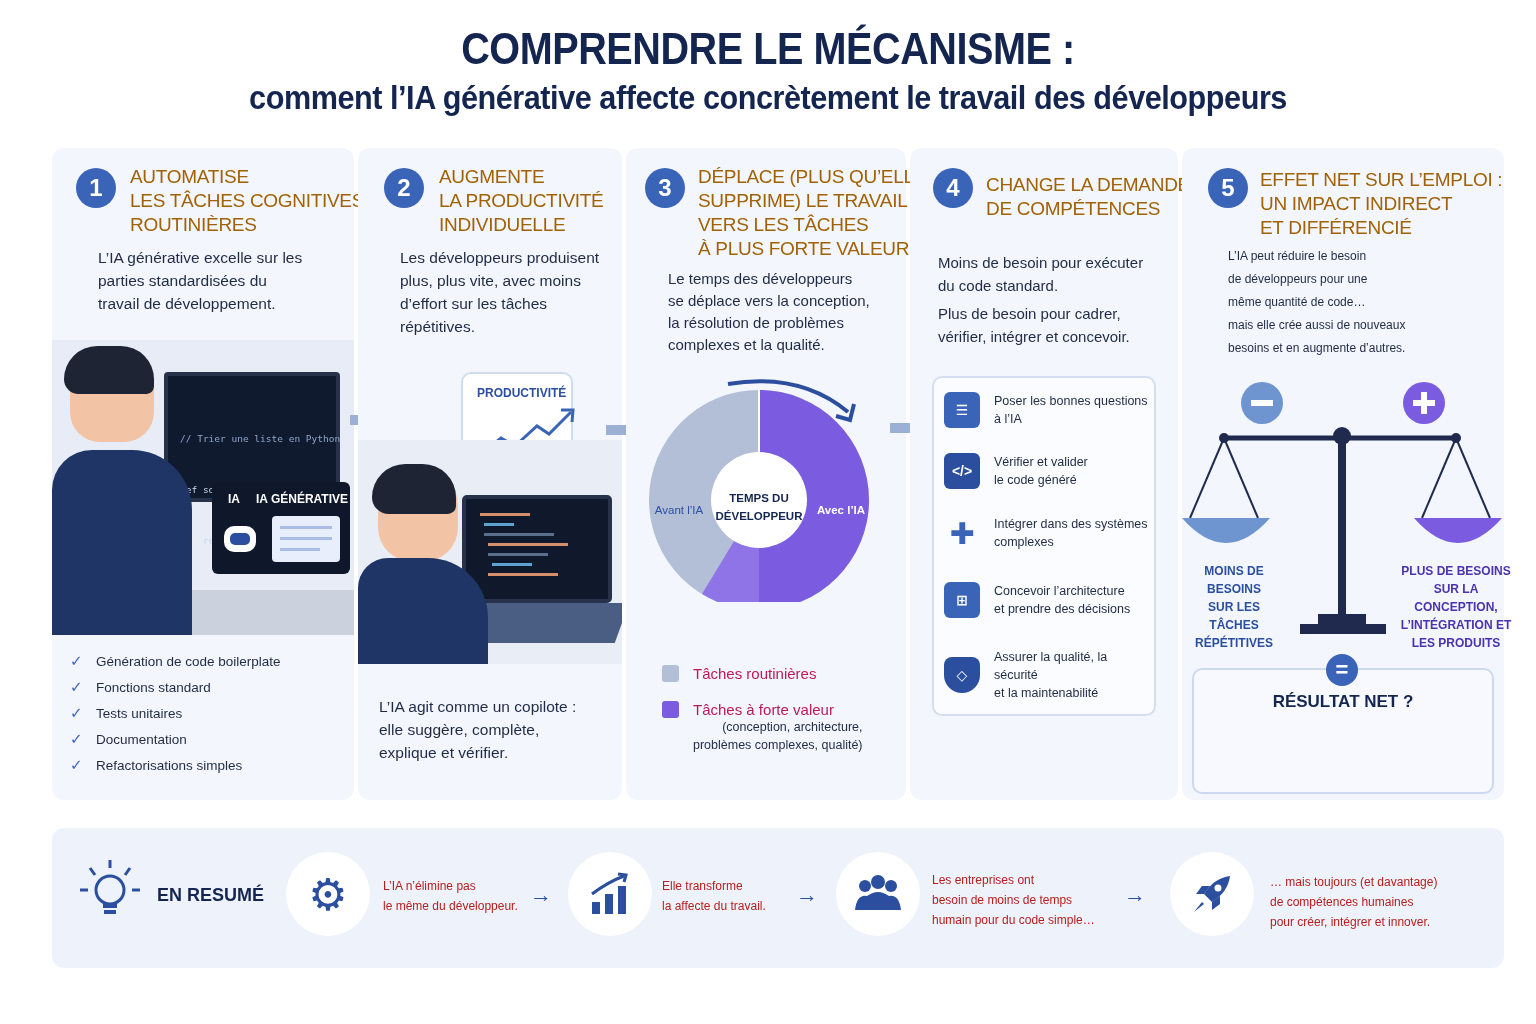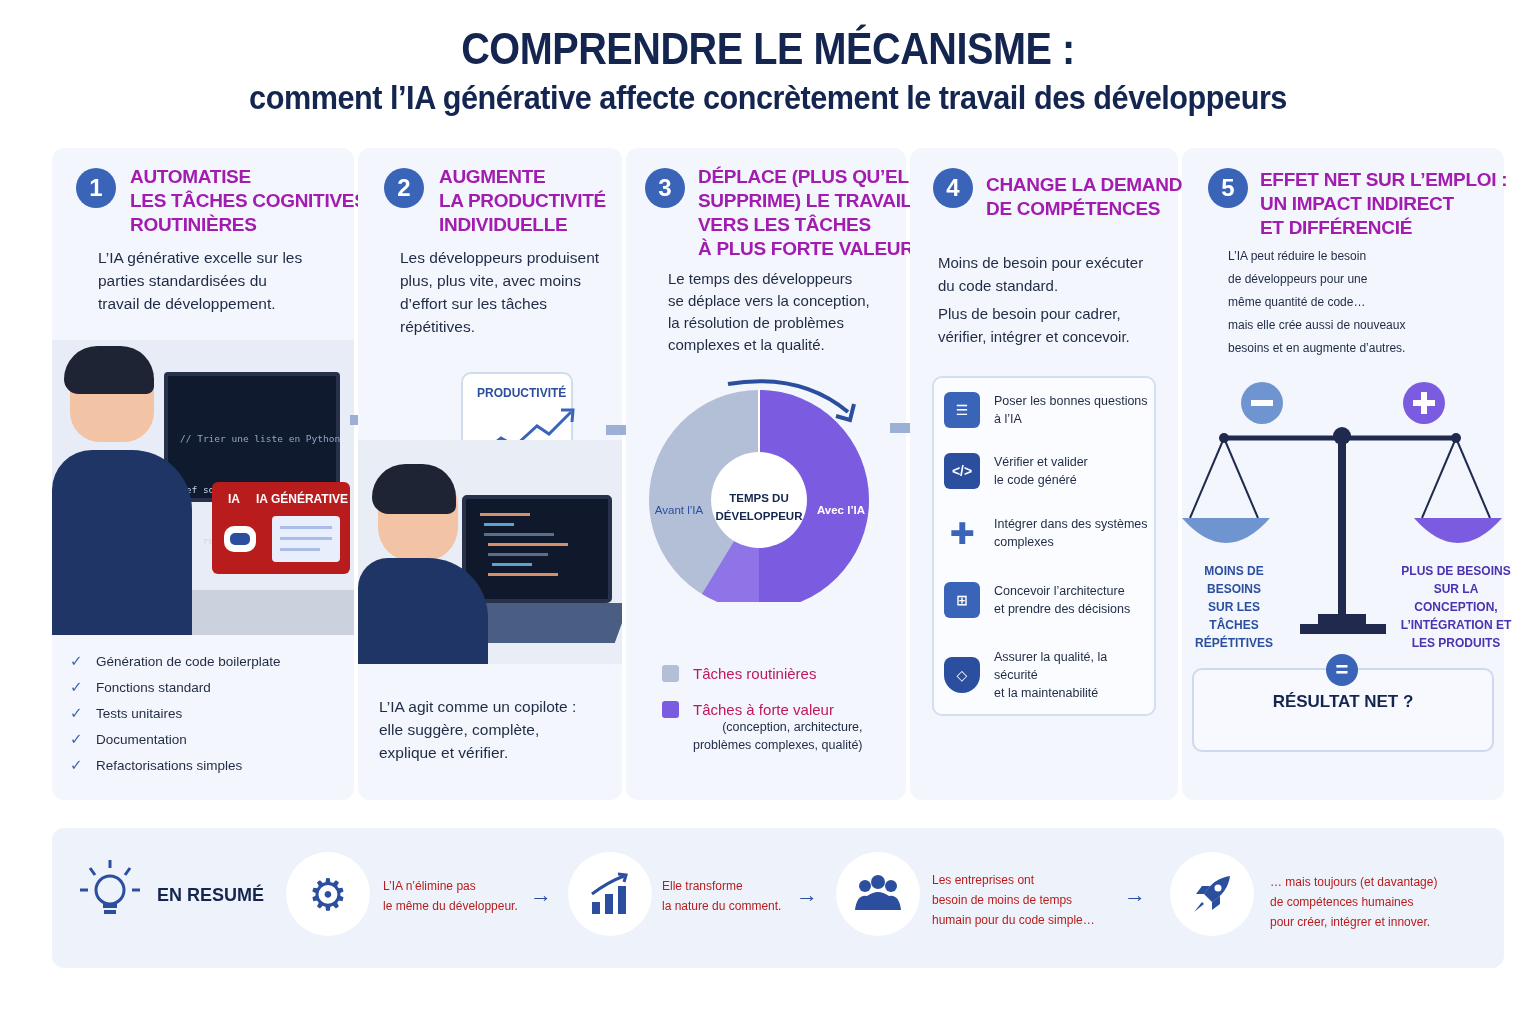--- a/index.html
+++ b/index.html
@@ -28,22 +28,22 @@
   .p2 { left: 358px; width: 264px; }
   .p3 { left: 626px; width: 280px; }
   .p4 { left: 910px; width: 268px; }
   .p5 { left: 1182px; width: 322px; }
   .badge {
     position: absolute; width: 40px; height: 40px; border-radius: 50%;
     background: #3a64b8; color: #fff; font-weight: 700; font-size: 24px;
     display: flex; align-items: center; justify-content: center;
   }
   .ptitle {
-    position: absolute; font-weight: 700; font-size: 19px; line-height: 24px;
-    color: #a21caf; text-transform: uppercase; letter-spacing: -0.3px;
+    position: absolute; font-weight: 400; font-size: 19px; line-height: 24px;
+    color: #a16207; text-transform: uppercase; letter-spacing: -0.3px;
   }
   .ptext {
     position: absolute; font-size: 15.5px; line-height: 23px; color: #1f2a44;
   }
   .arrow-r {
     position: absolute; width: 38px; height: 30px;
   }
   .checklist { position: absolute; left: 70px; top: 648px; list-style: none; }
   .checklist li { font-size: 13.5px; height: 26px; display: flex; align-items: center; gap: 12px; color: #1f2a44; }
   .check { color: #3a64b8; font-weight: 700; font-size: 15px; width: 14px; }
@@ -56,21 +56,21 @@
   .skill-ico { width: 36px; height: 36px; border-radius: 6px; background: #3a64b8; color: #fff;
     display:flex; align-items:center; justify-content:center; font-size: 14px; font-weight: 700; }
   .skill-text { font-size: 12.5px; line-height: 18px; color: #1f2a44; width: 160px; }
 
   .legend { position: absolute; left: 662px; }
   .legend .sw { display:inline-block; width: 17px; height: 17px; border-radius: 3px; vertical-align: middle; margin-right: 14px; }
   .legend .lt { font-size: 15px; vertical-align: middle; color:#be185d; }
   .legend .ls { font-size: 12.5px; line-height: 18px; color: #1f2a44; margin-left: 31px; text-align: right; }
 
   .result-box {
-    position: absolute; left: 1192px; top: 668px; width: 302px; height: 84px;
+    position: absolute; left: 1192px; top: 668px; width: 302px; height: 126px;
     border: 2px solid #cdd9ee; border-radius: 10px; background: #f7f9fe; text-align: center;
   }
   .summary {
     position: absolute; left: 52px; top: 828px; width: 1452px; height: 140px;
     background: #eef3fb; border-radius: 12px;
   }
   .sum-circle {
     position: absolute; top: 24px; width: 84px; height: 84px; border-radius: 50%;
     background: #ffffff; display:flex; align-items:center; justify-content:center;
   }
@@ -99,21 +99,21 @@
 <div style="position:absolute;left:52px;top:340px;width:302px;height:295px;background:#e7ecf6;overflow:hidden;">
   <div style="position:absolute;left:0;top:250px;width:302px;height:45px;background:#cbd2de;"></div>
   <div style="position:absolute;left:112px;top:32px;width:176px;height:130px;background:#0f1a2e;border:4px solid #27324a;border-radius:4px;">
     <div style="position:absolute;left:12px;top:20px;font-family:'DejaVu Sans Mono',monospace;font-size:9.5px;line-height:17px;color:#c9d6ea;white-space:pre;">
       <div style="color:#8fa5c9">// Trier une liste en Python</div>
       <div>def sort_list(items):</div>
       <div>    return sorted(items)</div>
     </div>
   </div>
   <div style="position:absolute;left:160px;top:162px;width:80px;height:50px;background:#b8c1d2;"></div>
-  <div style="position:absolute;left:160px;top:142px;width:138px;height:92px;background:#b91c1c;border-radius:6px;">
+  <div style="position:absolute;left:160px;top:142px;width:138px;height:92px;background:#0f172a;border-radius:6px;">
     <div style="position:absolute;left:16px;top:10px;color:#fff;font-weight:700;font-size:12px;">IA</div>
     <div style="position:absolute;left:44px;top:10px;color:#fff;font-weight:700;font-size:12px;">IA GÉNÉRATIVE</div>
     <div style="position:absolute;left:12px;top:44px;width:32px;height:26px;background:#fff;border-radius:10px;">
       <div style="position:absolute;left:6px;top:7px;width:20px;height:12px;background:#2b4f9e;border-radius:5px;"></div>
     </div>
     <div style="position:absolute;left:60px;top:34px;width:68px;height:46px;background:#e8eefb;border-radius:4px;">
       <div style="margin:10px 8px 0;height:3px;background:#a9bde6"></div>
       <div style="margin:8px 8px 0;height:3px;background:#a9bde6"></div>
       <div style="margin:8px 20px 0 8px;height:3px;background:#a9bde6"></div>
     </div>
@@ -361,21 +361,21 @@
   <svg width="44" height="44" viewBox="0 0 44 44">
       <rect x="4" y="30" width="8" height="12" fill="#2b4f9e"></rect>
       <rect x="17" y="22" width="8" height="20" fill="#2b4f9e"></rect>
       <rect x="30" y="14" width="8" height="28" fill="#2b4f9e"></rect>
       <path d="M4 22 Q20 10 36 4" fill="none" stroke="#2b4f9e" stroke-width="3"></path>
       <path d="M30 2 L38 3 L36 10" fill="none" stroke="#2b4f9e" stroke-width="3"></path>
     </svg>
 </div>
 <div class="sum-text" style="left:662px;top:876px">
   <div>Elle transforme</div>
-    <div>la nature du comment.</div>
+    <div>la affecte du travail.</div>
 </div>
 <div class="sum-arrow" style="left:796px;top:882px">→</div>
 
 <div class="sum-circle" style="left:836px;top:852px">
   <svg width="50" height="40" viewBox="0 0 50 40">
       <circle cx="12" cy="12" r="6" fill="#2b4f9e"></circle>
       <circle cx="25" cy="8" r="7" fill="#2b4f9e"></circle>
       <circle cx="38" cy="12" r="6" fill="#2b4f9e"></circle>
       <path d="M2 36 Q4 20 14 22 Q20 18 25 18 Q30 18 36 22 Q46 20 48 36 Z" fill="#2b4f9e"></path>
     </svg>

